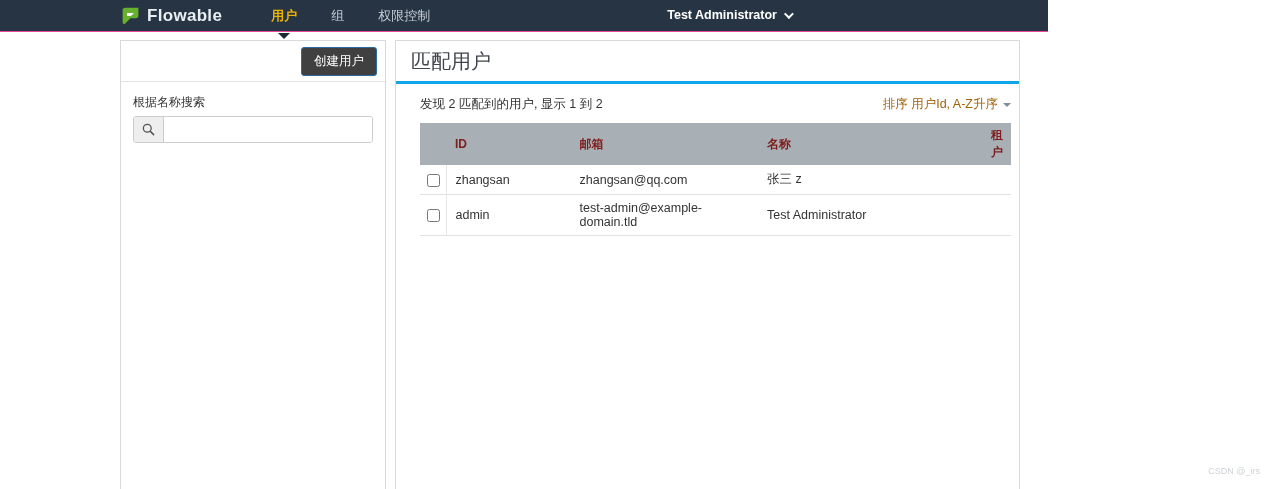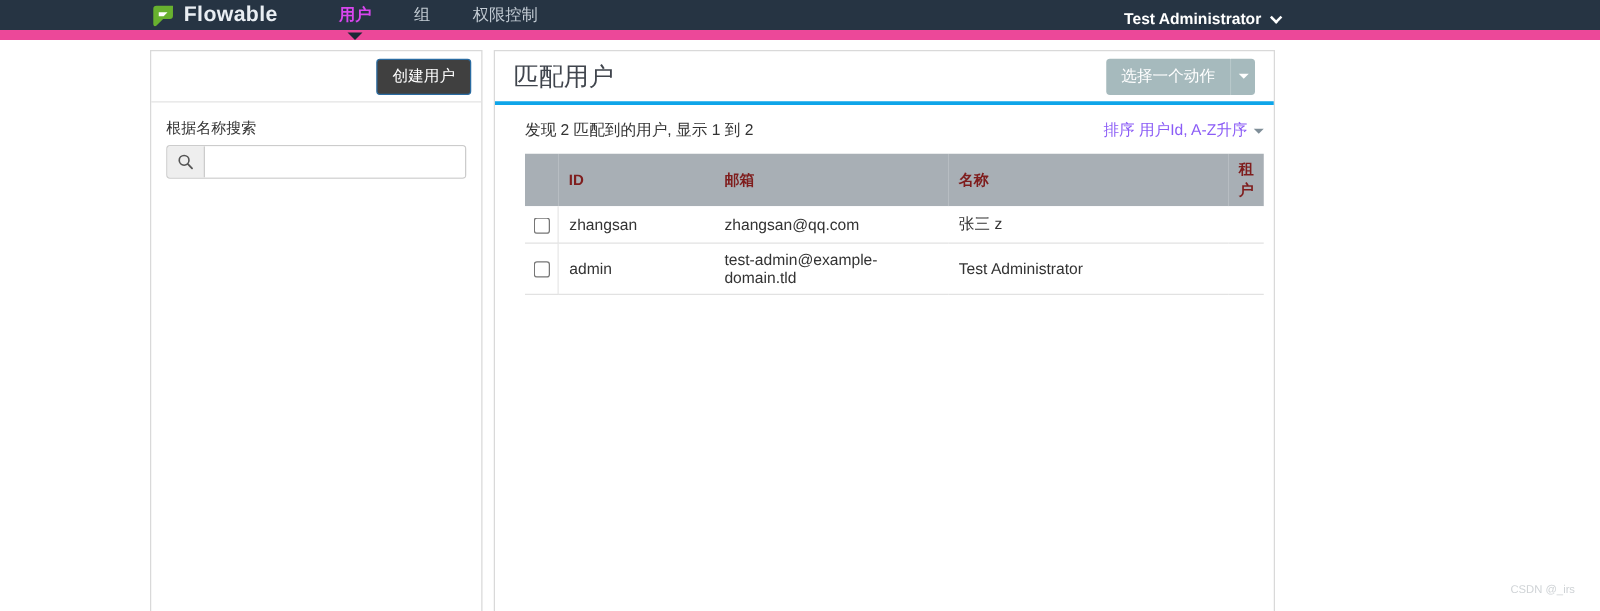--- a/index.html
+++ b/index.html
@@ -7,23 +7,23 @@
     width: 1280px; height: 489px;
     overflow: hidden;
     background: #ffffff;
     font-family: "Liberation Sans", "DejaVu Sans", sans-serif;
     color: #333;
   }
 
   
   .navbar {
     position: absolute; top: 0; left: 0;
-    width: 1280px; height: 32px;
+    width: 1048px; height: 32px;
     background: #263443;
-    border-bottom: 8px solid #ec4899;
+    border-bottom: 1px solid #ec4899;
     display: flex; align-items: center;
   }
   .brand {
     margin-left: 120px;
     display: flex; align-items: center;
     cursor: pointer;
   }
   .brand-icon { width: 21px; height: 21px; display: block; }
   .brand-text {
     margin-left: 6px;
@@ -36,21 +36,21 @@
   }
   .nav-item {
     position: relative;
     padding: 0 17px;
     height: 100%;
     display: flex; align-items: center;
     font-size: 13px;
     color: #c3ccd4;
     cursor: pointer;
   }
-  .nav-item.active { color: #d946ef; font-weight: 700; }
+  .nav-item.active { color: #eab308; font-weight: 700; }
   .nav-item.active .tab-caret {
     position: absolute;
     left: 50%; bottom: -8px;
     margin-left: -6px;
     width: 0; height: 0;
     border-left: 6px solid transparent;
     border-right: 6px solid transparent;
     border-top: 6px solid #1b2836;
   }
   .user-menu {
@@ -150,21 +150,21 @@
     border-right: 4px solid transparent;
     border-top: 4px solid #ffffff;
   }
   .main-body { padding: 8px 8px; margin-left: 16px; }
   .summary-row {
     display: flex; align-items: flex-end; justify-content: space-between;
     padding: 4px 0 10px 0;
   }
   .summary-text { font-size: 12.5px; color: #333; }
   .sort-link {
-    font-size: 12.5px; color: #8b5cf6; cursor: pointer;
+    font-size: 12.5px; color: #a16207; cursor: pointer;
     display: flex; align-items: center;
   }
   .sort-caret {
     display: inline-block; margin-left: 5px;
     border-left: 4px solid transparent;
     border-right: 4px solid transparent;
     border-top: 4px solid #7f8e98;
   }
 
   
@@ -251,21 +251,20 @@
       </span>
       <input class="search-input" type="text" value="" placeholder="" style="">
     </div>
   </div>
 </div>
 
 <div class="panel main-panel">
   <div class="main-head">
     <div class="main-title">匹配用户</div>
     <div class="split-btn">
-      <button class="btn-action">选择一个动作</button>
       <button class="btn-action-caret"></button>
     </div>
   </div>
   <div class="main-body">
     <div class="summary-row">
       <span class="summary-text">发现 2 匹配到的用户, 显示 1 到 2</span>
       <span class="sort-link">
         <span>排序 用户Id, A-Z升序</span>
         <span class="sort-caret"></span>
       </span>

